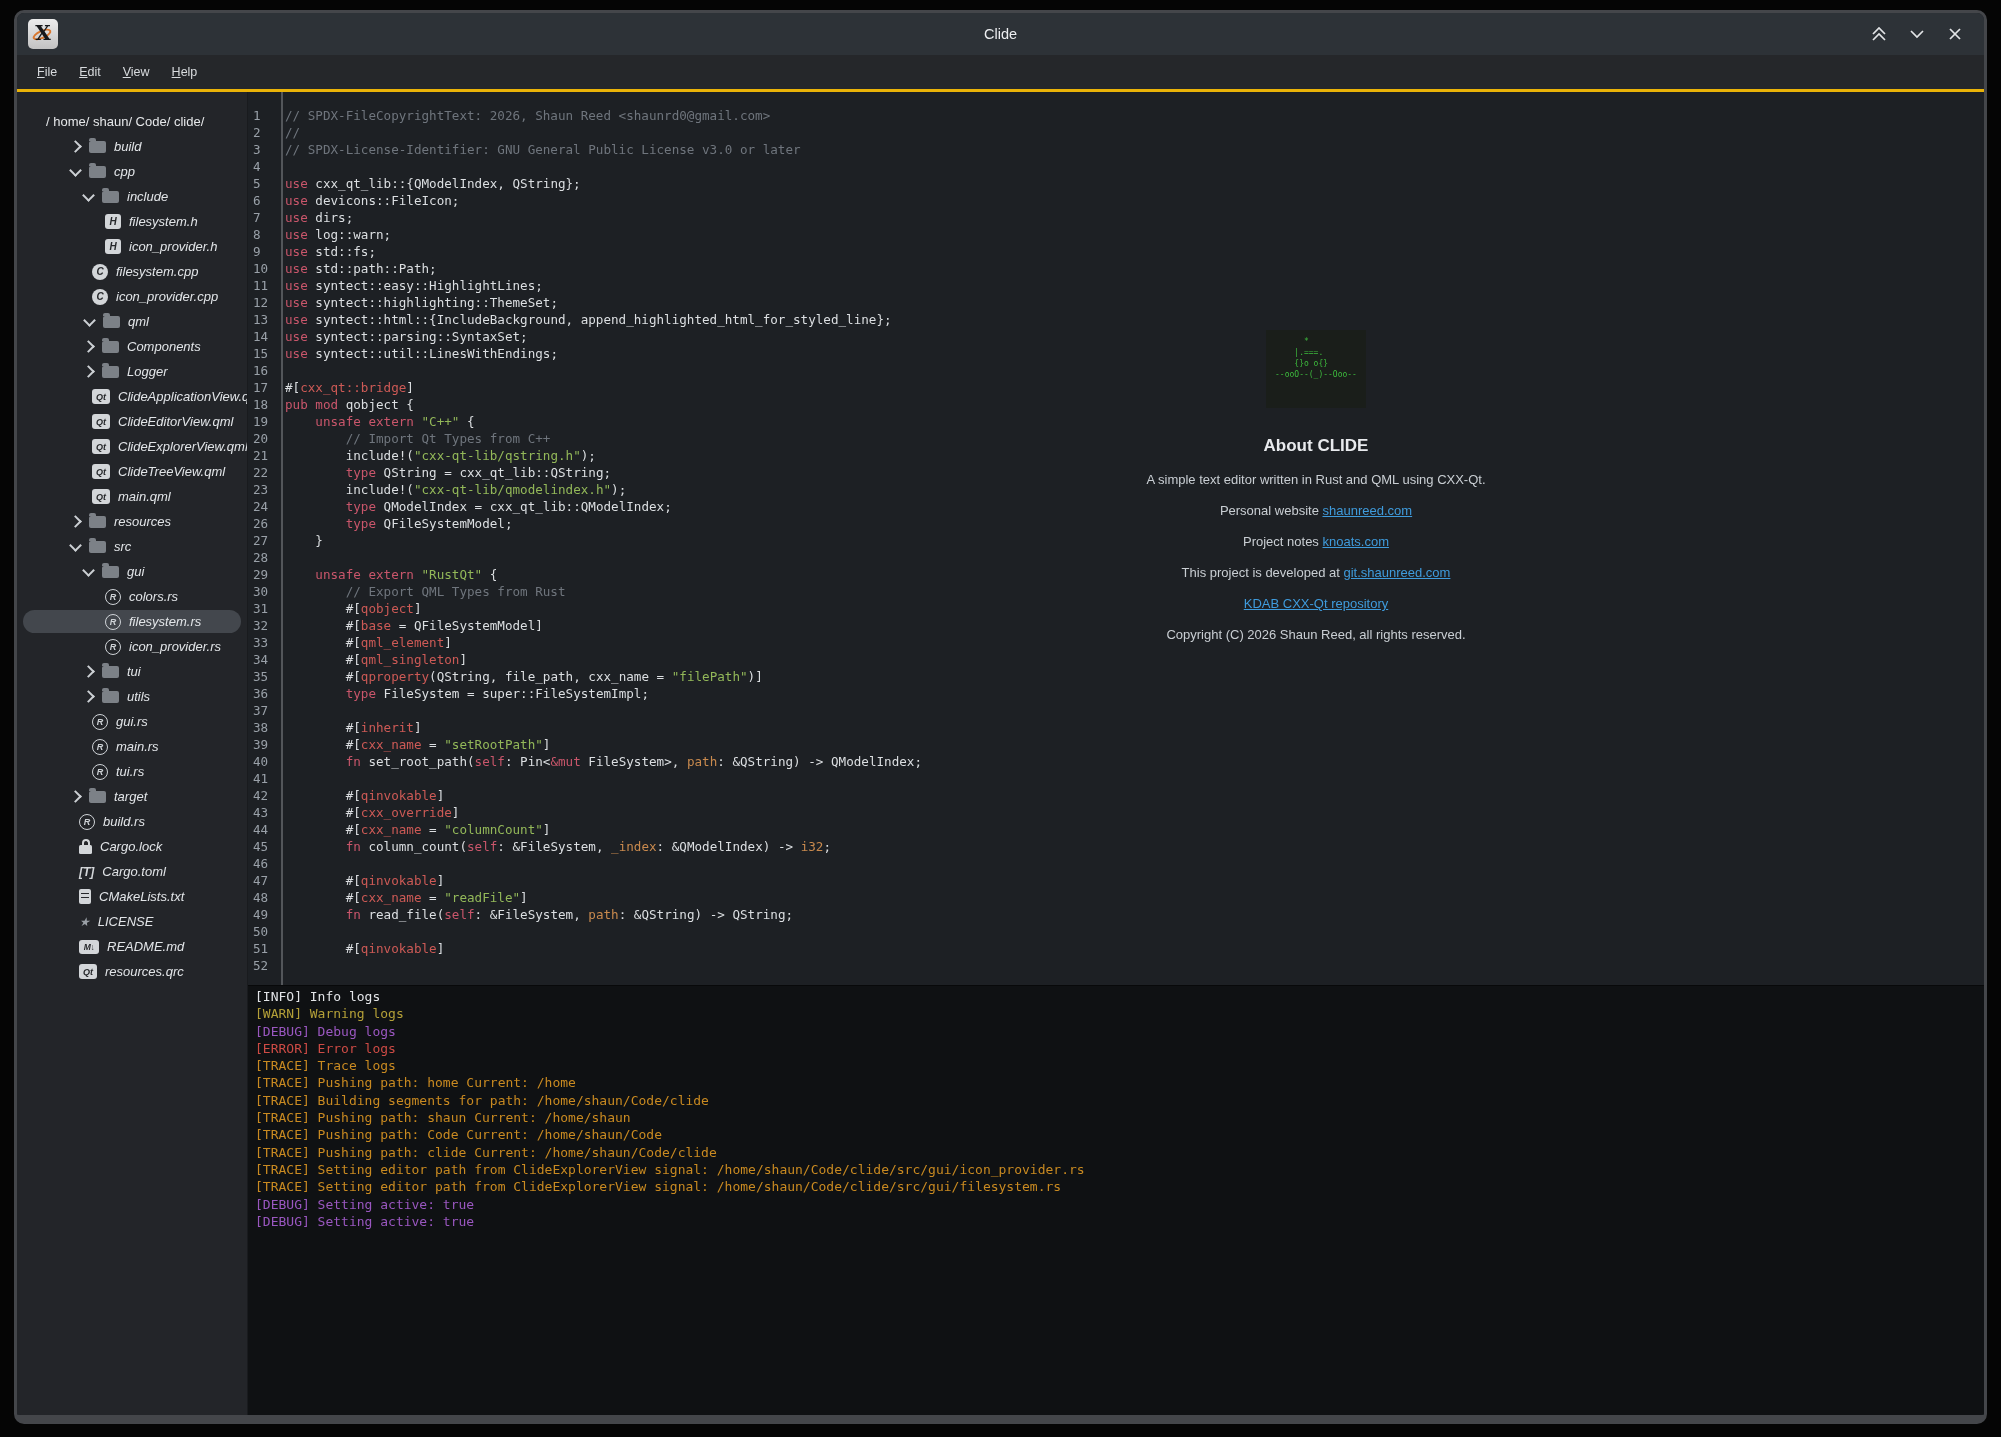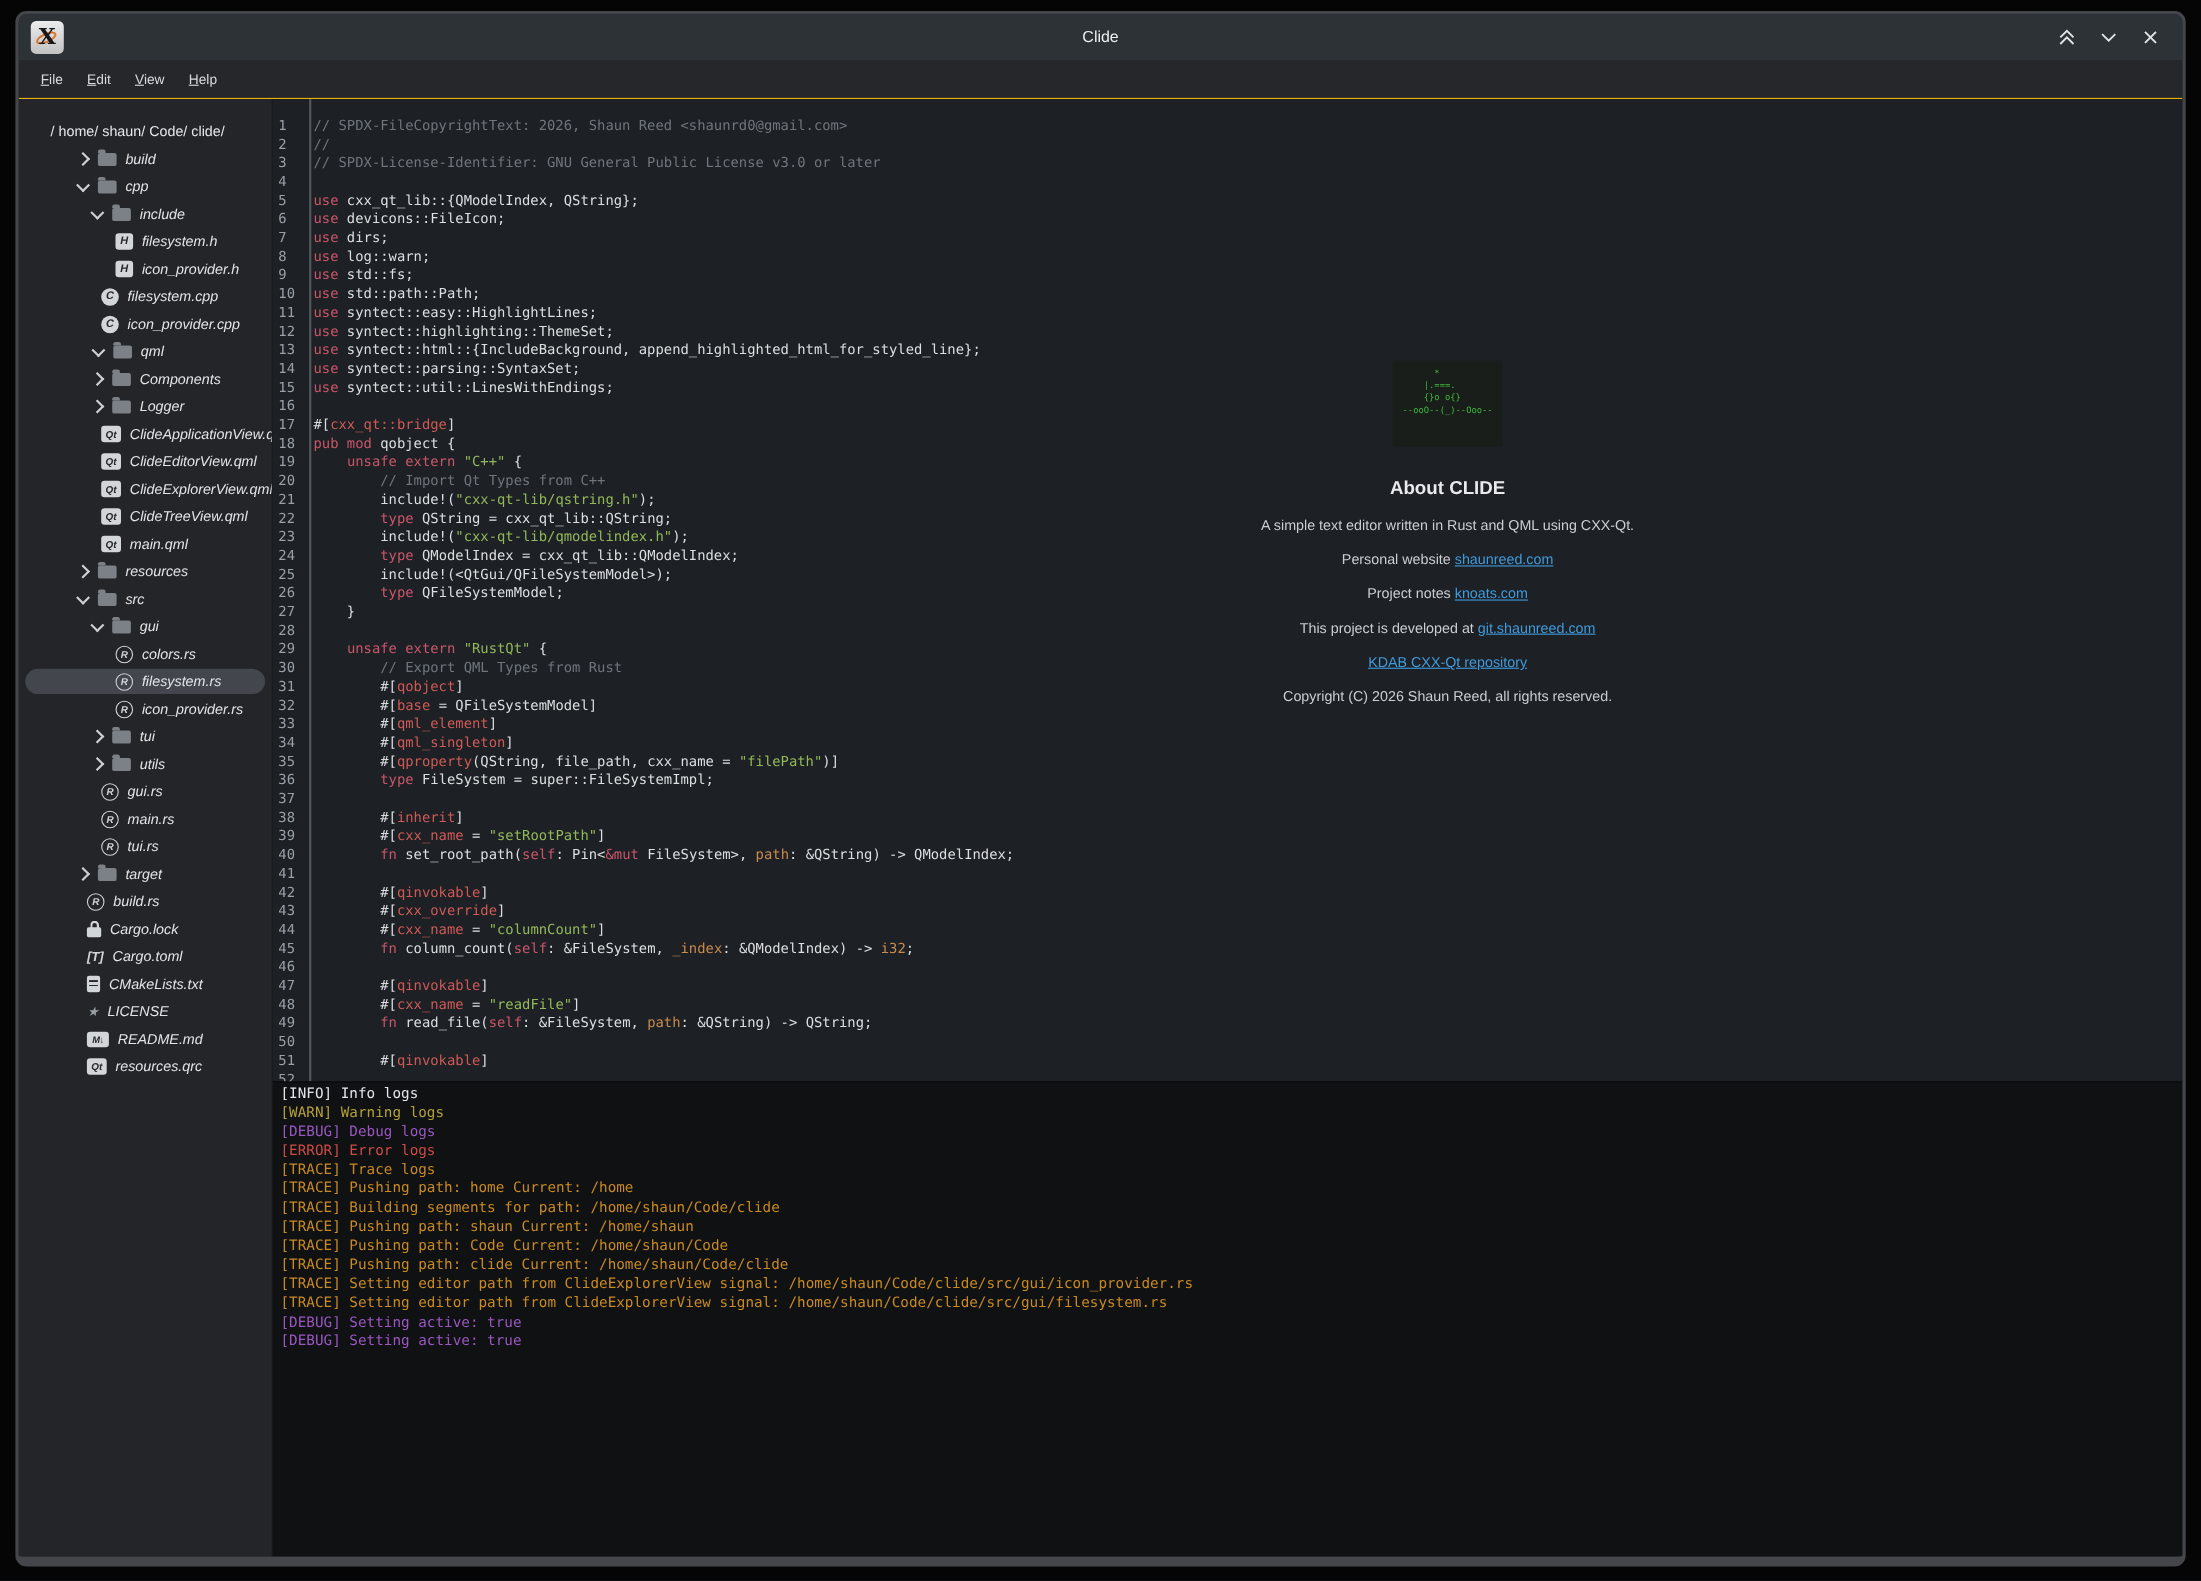--- a/index.html
+++ b/index.html
@@ -19,21 +19,21 @@
   .app-icon .ring{position:absolute;left:4px;top:11px;width:20px;height:9px;border:2px solid #d9772f;
     border-radius:50%;transform:rotate(-24deg);box-sizing:border-box;}
   .app-icon .xg{position:absolute;left:0;top:0;width:30px;height:30px;text-align:center;
     font:bold 20px/28px "DejaVu Serif",serif;color:#17181a;}
   .win-title{width:100%;text-align:center;color:#eceef0;font-size:14.5px;}
   .controls{position:absolute;right:18px;top:0;height:100%;display:flex;gap:16px;align-items:center;}
   .wbtn{width:22px;height:22px;display:flex;align-items:center;justify-content:center;}
   .wbtn svg{stroke:#e2e4e6;stroke-width:1.7;fill:none;}
   
   .menubar{height:34px;background:#25272a;display:flex;align-items:center;padding-left:10px;gap:2px;
-    flex:0 0 auto;border-bottom:1px solid #eab308;}
+    flex:0 0 auto;border-bottom:3px solid #eab308;}
   .menu-item{color:#d8dbde;font-size:12.5px;padding:4px 10px;}
   
   .content{flex:1;display:flex;min-height:0;}
   .sidebar{width:230px;flex:0 0 auto;background:#232529;padding-top:17px;overflow:hidden;border-right:1px solid #191b1e;}
   .root-path{color:#e6e8ea;font-size:13px;padding-left:29px;height:25px;line-height:25px;white-space:nowrap;}
   .tree-row{height:25px;display:flex;align-items:center;white-space:nowrap;position:relative;font-style:italic;}
   .tree-row>*{position:relative;z-index:1;}
   .tree-row.selected::before{content:"";position:absolute;left:6px;right:6px;top:1px;bottom:1px;
     background:#43474d;border-radius:12px;z-index:0;}
   .chev{width:7px;height:7px;border-right:2px solid #ccd0d4;border-bottom:2px solid #ccd0d4;
@@ -328,21 +328,20 @@
             <div class="crow"><span class="ln">15</span><span class="lc"><span class="tk-k">use</span><span> syntect::util::LinesWithEndings;</span></span></div>
             <div class="crow"><span class="ln">16</span><span class="lc"></span></div>
             <div class="crow"><span class="ln">17</span><span class="lc"><span>#[</span><span class="tk-a">cxx_qt::bridge</span><span>]</span></span></div>
             <div class="crow"><span class="ln">18</span><span class="lc"><span class="tk-k">pub mod</span><span> qobject {</span></span></div>
             <div class="crow"><span class="ln">19</span><span class="lc"><span>    </span><span class="tk-k">unsafe extern</span><span> </span><span class="tk-s">"C++"</span><span> {</span></span></div>
             <div class="crow"><span class="ln">20</span><span class="lc"><span class="tk-c">        // Import Qt Types from C++</span></span></div>
             <div class="crow"><span class="ln">21</span><span class="lc"><span>        include!(</span><span class="tk-s">"cxx-qt-lib/qstring.h"</span><span>);</span></span></div>
             <div class="crow"><span class="ln">22</span><span class="lc"><span>        </span><span class="tk-k">type</span><span> QString = cxx_qt_lib::QString;</span></span></div>
             <div class="crow"><span class="ln">23</span><span class="lc"><span>        include!(</span><span class="tk-s">"cxx-qt-lib/qmodelindex.h"</span><span>);</span></span></div>
             <div class="crow"><span class="ln">24</span><span class="lc"><span>        </span><span class="tk-k">type</span><span> QModelIndex = cxx_qt_lib::QModelIndex;</span></span></div>
-            <div class="crow"><span class="ln">25</span><span class="lc"><span>        include!(&lt;QtGui/QFileSystemModel&gt;);</span></span></div>
             <div class="crow"><span class="ln">26</span><span class="lc"><span>        </span><span class="tk-k">type</span><span> QFileSystemModel;</span></span></div>
             <div class="crow"><span class="ln">27</span><span class="lc"><span>    }</span></span></div>
             <div class="crow"><span class="ln">28</span><span class="lc"></span></div>
             <div class="crow"><span class="ln">29</span><span class="lc"><span>    </span><span class="tk-k">unsafe extern</span><span> </span><span class="tk-s">"RustQt"</span><span> {</span></span></div>
             <div class="crow"><span class="ln">30</span><span class="lc"><span class="tk-c">        // Export QML Types from Rust</span></span></div>
             <div class="crow"><span class="ln">31</span><span class="lc"><span>        #[</span><span class="tk-a">qobject</span><span>]</span></span></div>
             <div class="crow"><span class="ln">32</span><span class="lc"><span>        #[</span><span class="tk-a">base</span><span> = QFileSystemModel]</span></span></div>
             <div class="crow"><span class="ln">33</span><span class="lc"><span>        #[</span><span class="tk-a">qml_element</span><span>]</span></span></div>
             <div class="crow"><span class="ln">34</span><span class="lc"><span>        #[</span><span class="tk-a">qml_singleton</span><span>]</span></span></div>
             <div class="crow"><span class="ln">35</span><span class="lc"><span>        #[</span><span class="tk-a">qproperty</span><span>(QString, file_path, cxx_name = </span><span class="tk-s">"filePath"</span><span>)]</span></span></div>

